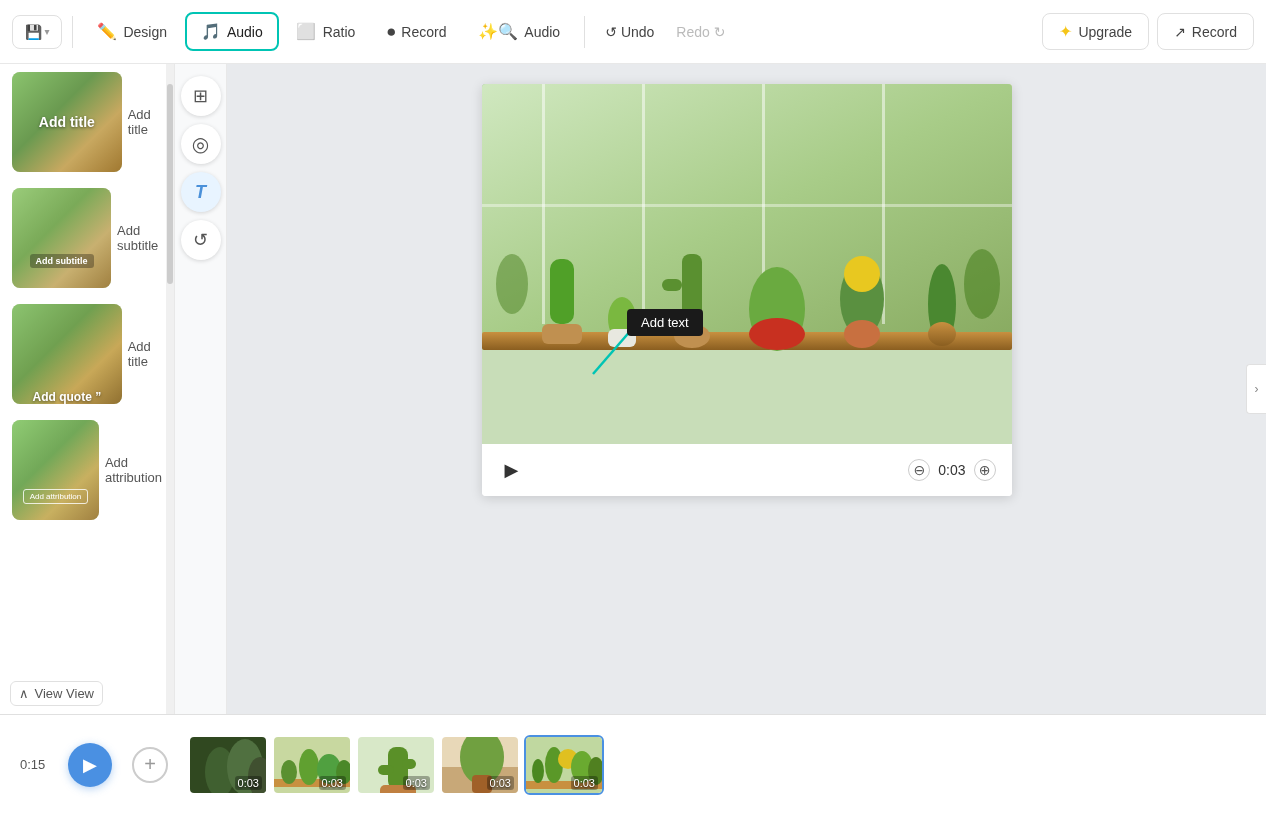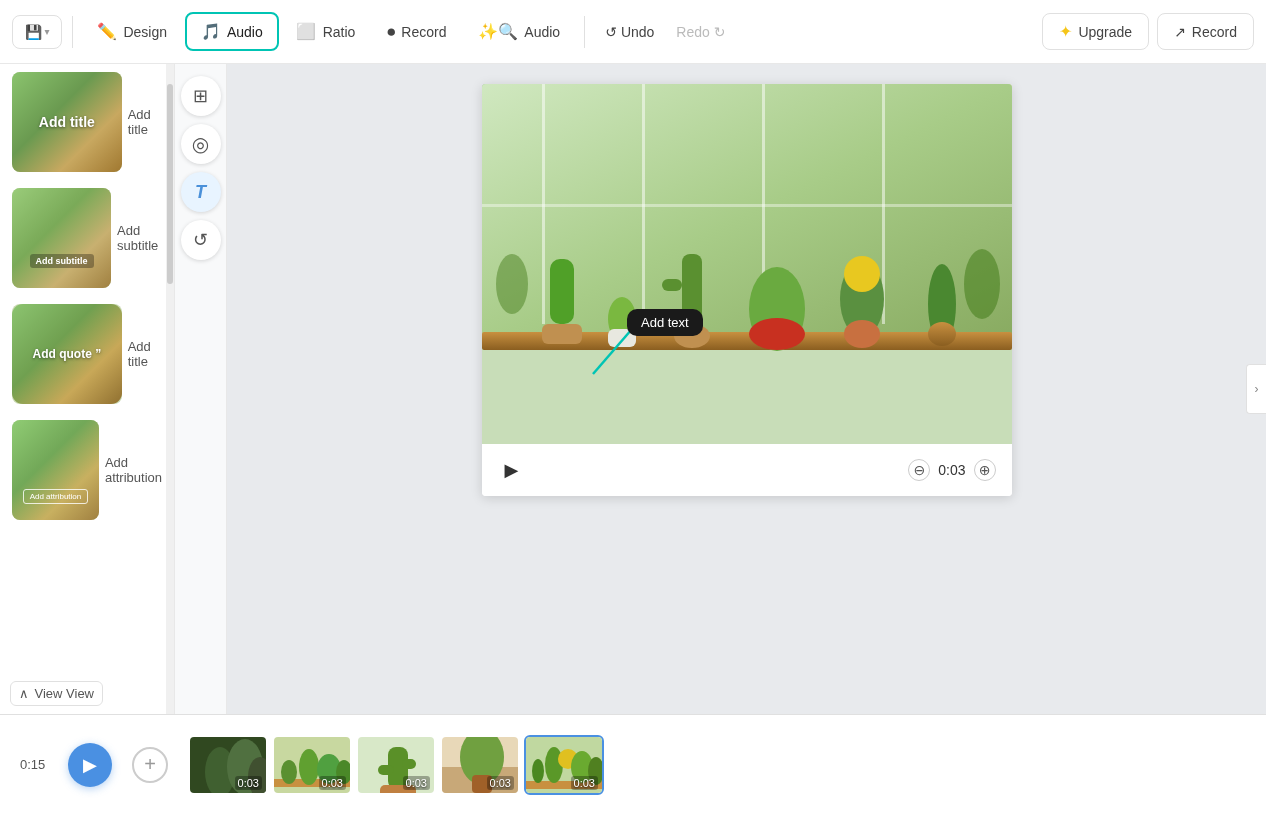--- a/index.html
+++ b/index.html
@@ -330,21 +330,21 @@
 
     
     .add-text-tooltip {
       position: absolute;
       left: 400px;
       top: 245px;
       background: #1a1a1a;
       color: #fff;
       font-size: 13px;
       padding: 6px 14px;
-      border-radius: 10px;
+      border-radius: 4px;
       white-space: nowrap;
       pointer-events: none;
       z-index: 200;
     }
     .teal-arrow-line {
       position: absolute;
       pointer-events: none;
       z-index: 199;
     }
   </style>
@@ -427,21 +427,21 @@
         <div class="text-item-thumb">
           <div class="thumb-bg" style="background: linear-gradient(135deg, #9acc7a 0%, #7aaa58 40%, #c8b070 70%, #a08040 100%);">
             <span class="thumb-overlay-subtitle">Add subtitle</span>
           </div>
         </div>
         <span class="text-item-label">Add subtitle</span>
       </div>
 
       <div class="text-item">
         <div class="text-item-thumb">
-          <div class="thumb-bg" style="background: linear-gradient(135deg, #8cc470 0%, #70a050 40%, #c8a858 70%, #907030 100%); justify-content: center; align-items: center; border-radius: 11px;">
+          <div class="thumb-bg" style="background: linear-gradient(135deg, #8cc470 0%, #70a050 40%, #c8a858 70%, #907030 100%); justify-content: center; align-items: flex-end;">
             <span style="font-size:12px;font-weight:900;color:#fff;text-shadow:0 1px 3px rgba(0,0,0,0.5);">Add quote ”</span>
           </div>
         </div>
         <span class="text-item-label">Add title</span>
       </div>
 
       <div class="text-item">
         <div class="text-item-thumb">
           <div class="thumb-bg" style="background: linear-gradient(135deg, #90cc74 0%, #72a858 40%, #c8b060 70%, #a08040 100%);">
             <span style="position:absolute;bottom:16px;font-size:8px;color:#fff;border:1px solid rgba(255,255,255,0.8);padding:2px 6px;border-radius:3px;">Add attribution</span>

